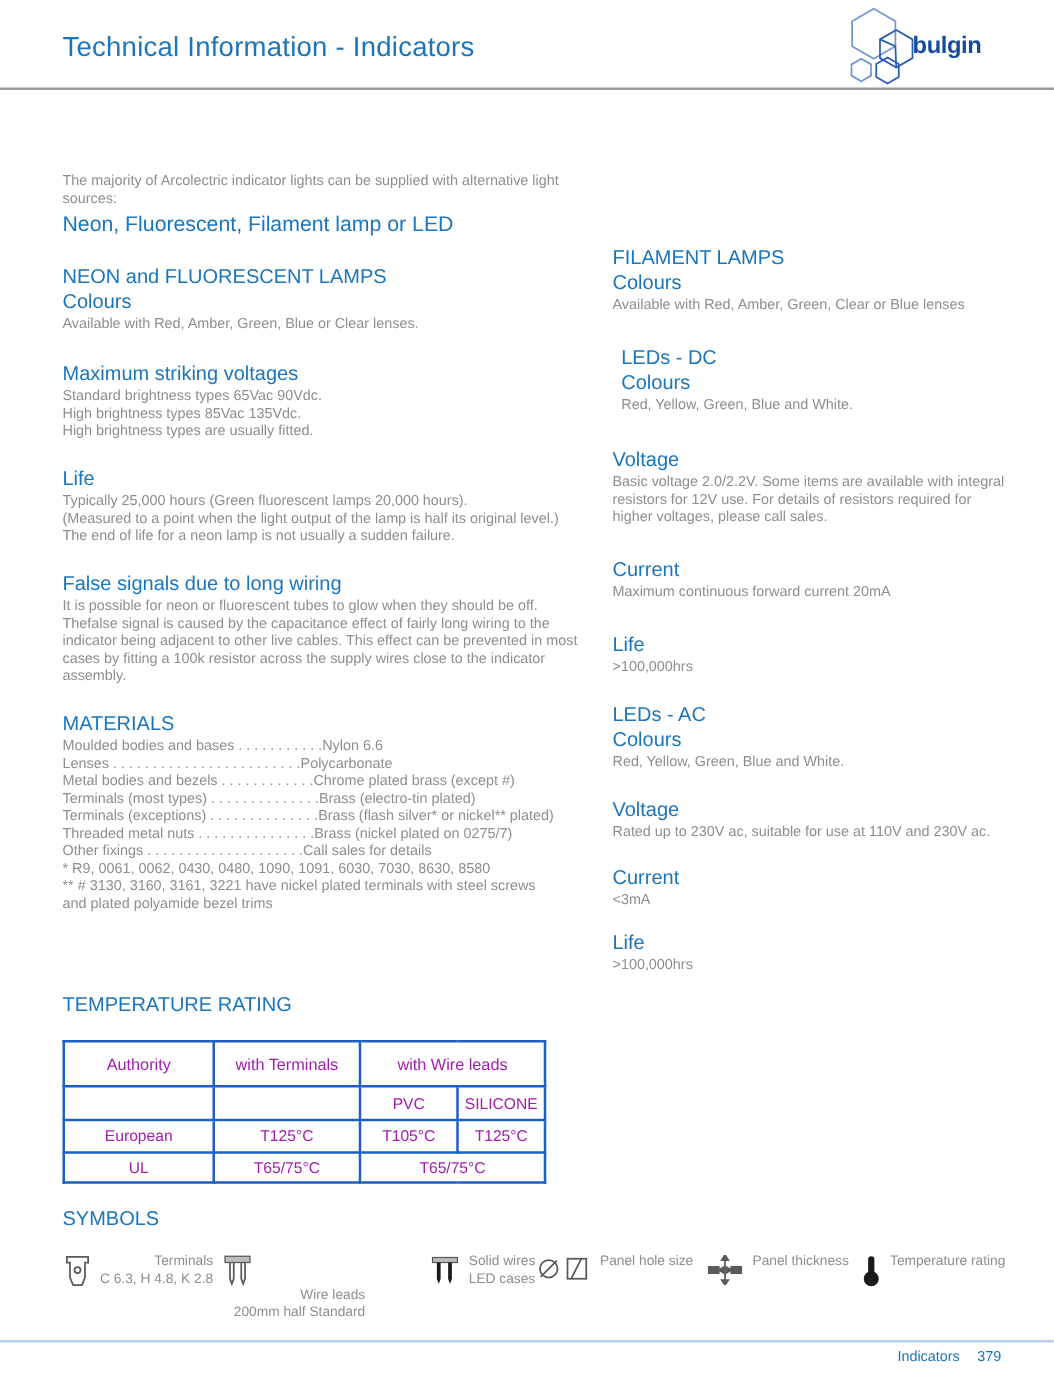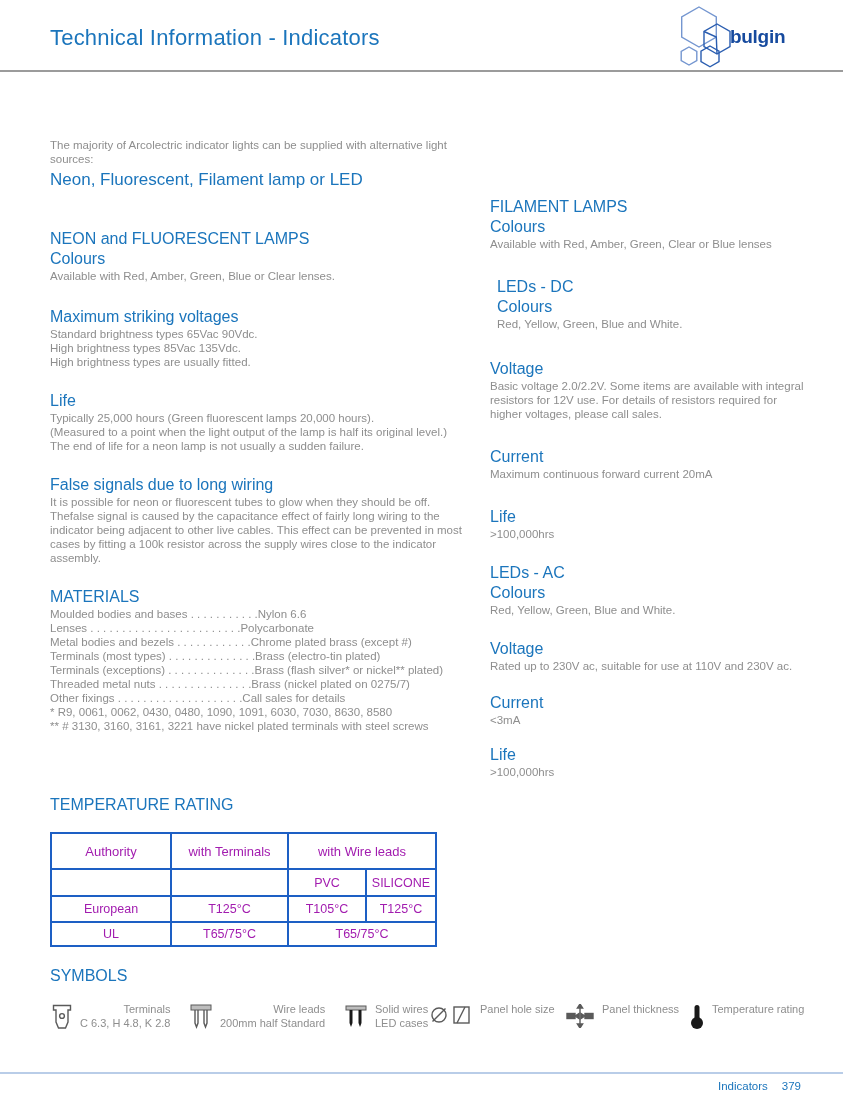--- a/index.html
+++ b/index.html
@@ -22,21 +22,21 @@
   .logo svg { flex:0 0 auto; }
   .logo-text { font-size:19px; font-weight:bold; color:#164a9e; margin-left:-8px; letter-spacing:-.3px; }
 
   
   .left-col  { position:absolute; left:50px;  top:138px; width:426px; }
   .right-col { position:absolute; left:490px; top:197px; width:345px; }
 
   .body-txt { color:#8e8e8e; font-size:11.5px; line-height:14px; font-weight:400; }
   .h-big  { color:#1b75bc; font-size:17px;  line-height:22px; font-weight:400; margin-top:3px; }
   .h-sec  { color:#1b75bc; font-size:16px;  line-height:20px; font-weight:400; }
-  .mt-neon      { margin-top:38px; }
+  .mt-neon      { margin-top:21px; }
   .mt-striking  { margin-top:24px; }
   .mt-22        { margin-top:22px; }
   .mt-26        { margin-top:26px; }
   .mt-28        { margin-top:28px; }
   .mt-20        { margin-top:20px; }
   .mt-18        { margin-top:18px; }
   .sub-indent { padding-left:7px; }
   .wrap-narrow { max-width:318px; }
 
   
@@ -106,20 +106,21 @@
   <div class="h-sec mt-22">MATERIALS</div>
   <div class="body-txt">Moulded bodies and bases . . . . . . . . . . .Nylon 6.6</div>
   <div class="body-txt">Lenses . . . . . . . . . . . . . . . . . . . . . . . .Polycarbonate</div>
   <div class="body-txt">Metal bodies and bezels . . . . . . . . . . . .Chrome plated brass (except #)</div>
   <div class="body-txt">Terminals (most types) . . . . . . . . . . . . . .Brass (electro-tin plated)</div>
   <div class="body-txt">Terminals (exceptions) . . . . . . . . . . . . . .Brass (flash silver* or nickel** plated)</div>
   <div class="body-txt">Threaded metal nuts . . . . . . . . . . . . . . .Brass (nickel plated on 0275/7)</div>
   <div class="body-txt">Other fixings . . . . . . . . . . . . . . . . . . . .Call sales for details</div>
   <div class="body-txt">* R9, 0061, 0062, 0430, 0480, 1090, 1091, 6030, 7030, 8630, 8580</div>
   <div class="body-txt">** # 3130, 3160, 3161, 3221 have nickel plated terminals with steel screws</div>
+  <div class="body-txt">and plated polyamide bezel trims</div>
 </div>
 
 <div class="right-col">
   <div class="h-sec">FILAMENT LAMPS</div>
   <div class="h-sec">Colours</div>
   <div class="body-txt">Available with Red, Amber, Green, Clear or Blue lenses</div>
 
   <div class="h-sec mt-26 sub-indent">LEDs - DC</div>
   <div class="h-sec sub-indent">Colours</div>
   <div class="body-txt sub-indent">Red, Yellow, Green, Blue and White.</div>
@@ -187,21 +188,21 @@
           <path d="M1.5,1.5 h17 v4.5 h-2.5 v12 l-2.5,6 h-7 l-2.5,-6 v-12 h-2.5 z"></path>
           <circle cx="10" cy="12" r="2.4"></circle>
         </g>
       </svg>
       <div class="lbl">
         <div>Terminals</div>
         <div>C 6.3, H 4.8, K 2.8</div>
       </div>
     </div>
 
-    <div class="sym-item" style="left:140px;">
+    <div class="sym-item" style="left:129px;flex-direction:column;">
       <svg class="sym-icon" width="22" height="26" viewBox="0 0 22 26">
         <rect x="1" y="1" width="20" height="5" fill="#bdbdbd" stroke="#5a5a5a" stroke-width="1"></rect>
         <g fill="none" stroke="#5a5a5a" stroke-width="1.4">
           <path d="M5,6 v13 l1.5,4 l1.5,-4 v-13"></path>
           <path d="M14,6 v13 l1.5,4 l1.5,-4 v-13"></path>
         </g>
       </svg>
       <div class="lbl">
         <div>Wire leads</div>
         <div>200mm half Standard</div>

